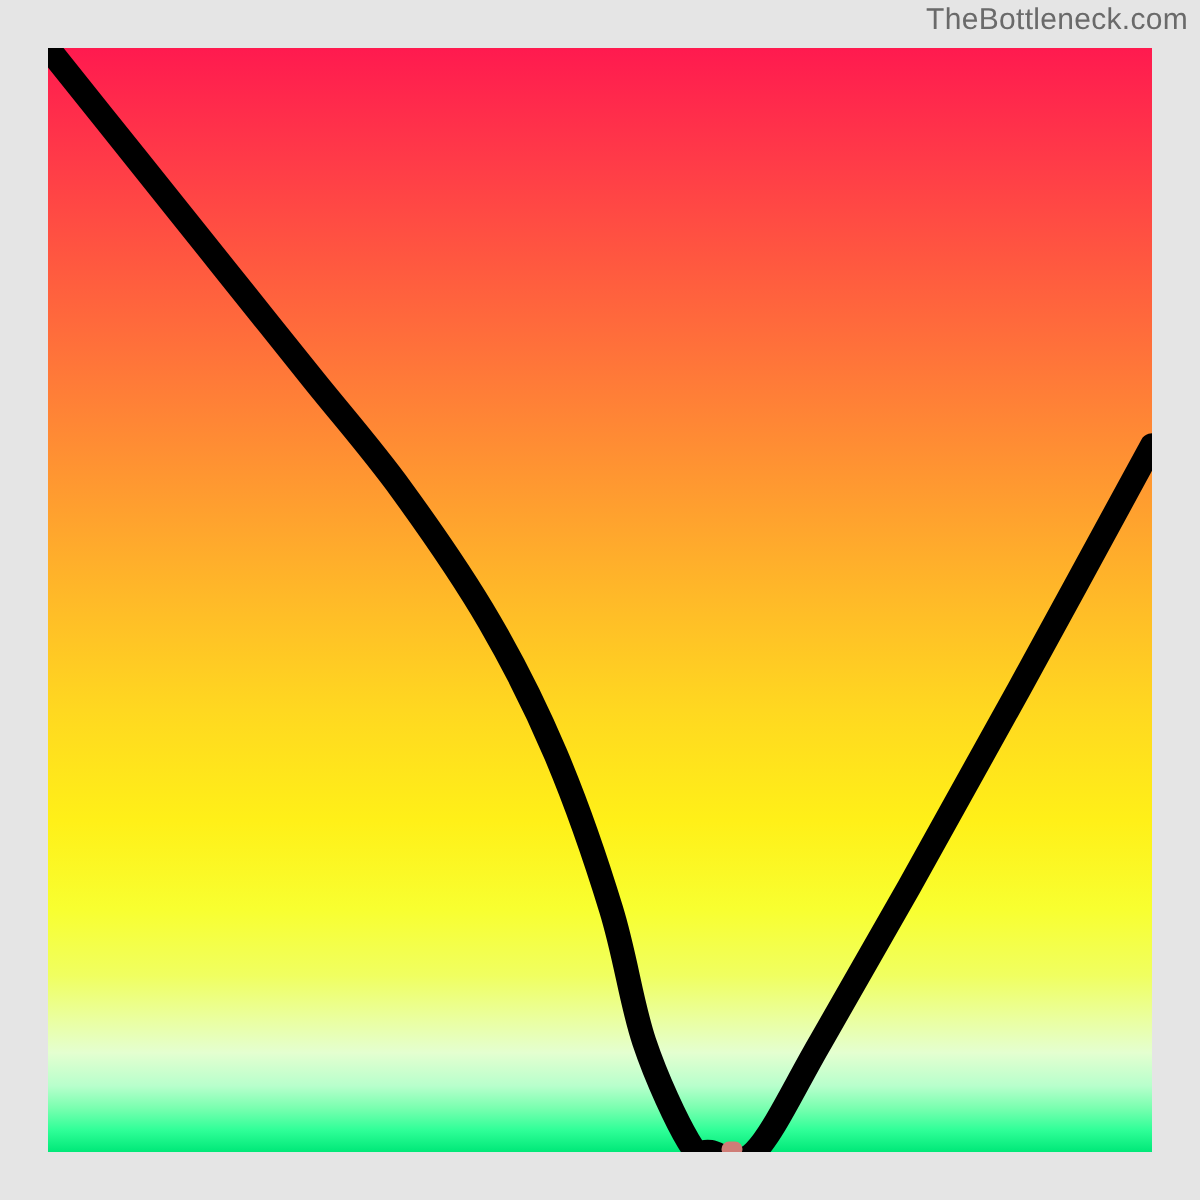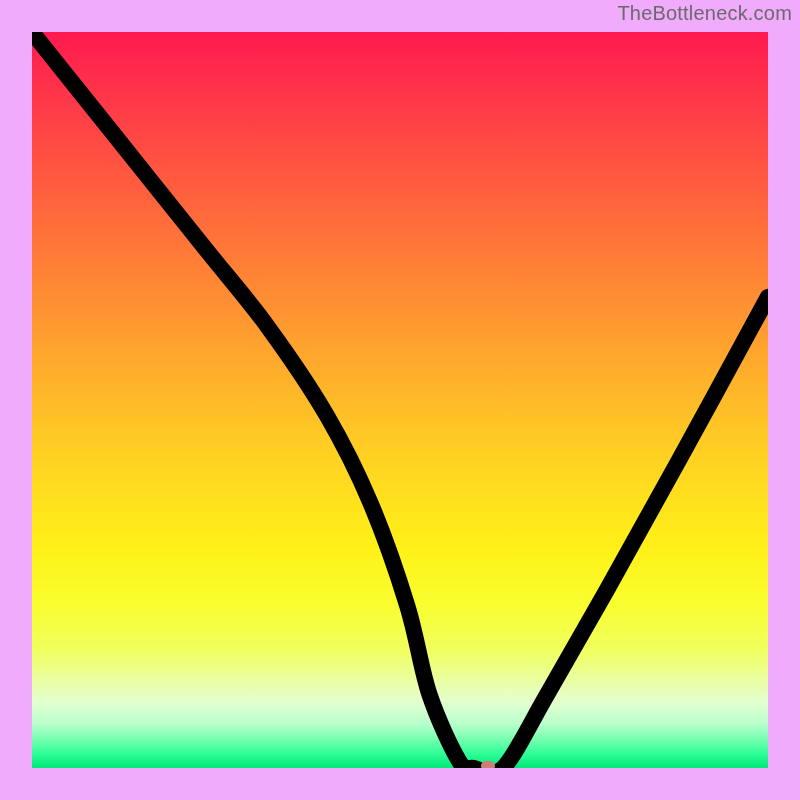--- a/index.html
+++ b/index.html
@@ -7,21 +7,21 @@
     padding: 0;
     width: 800px;
     height: 800px;
     background: #000;
     font-family: Arial, Helvetica, sans-serif;
   }
   .frame {
     position: relative;
     width: 800px;
     height: 800px;
-    background: #f0abfc;
+    background: #e5e5e5;
   }
   .watermark {
     position: absolute;
     top: 2px;
     right: 8px;
     color: #6a6a6a;
     font-size: 20px;
     font-weight: 500;
     letter-spacing: 0.2px;
     z-index: 10;

